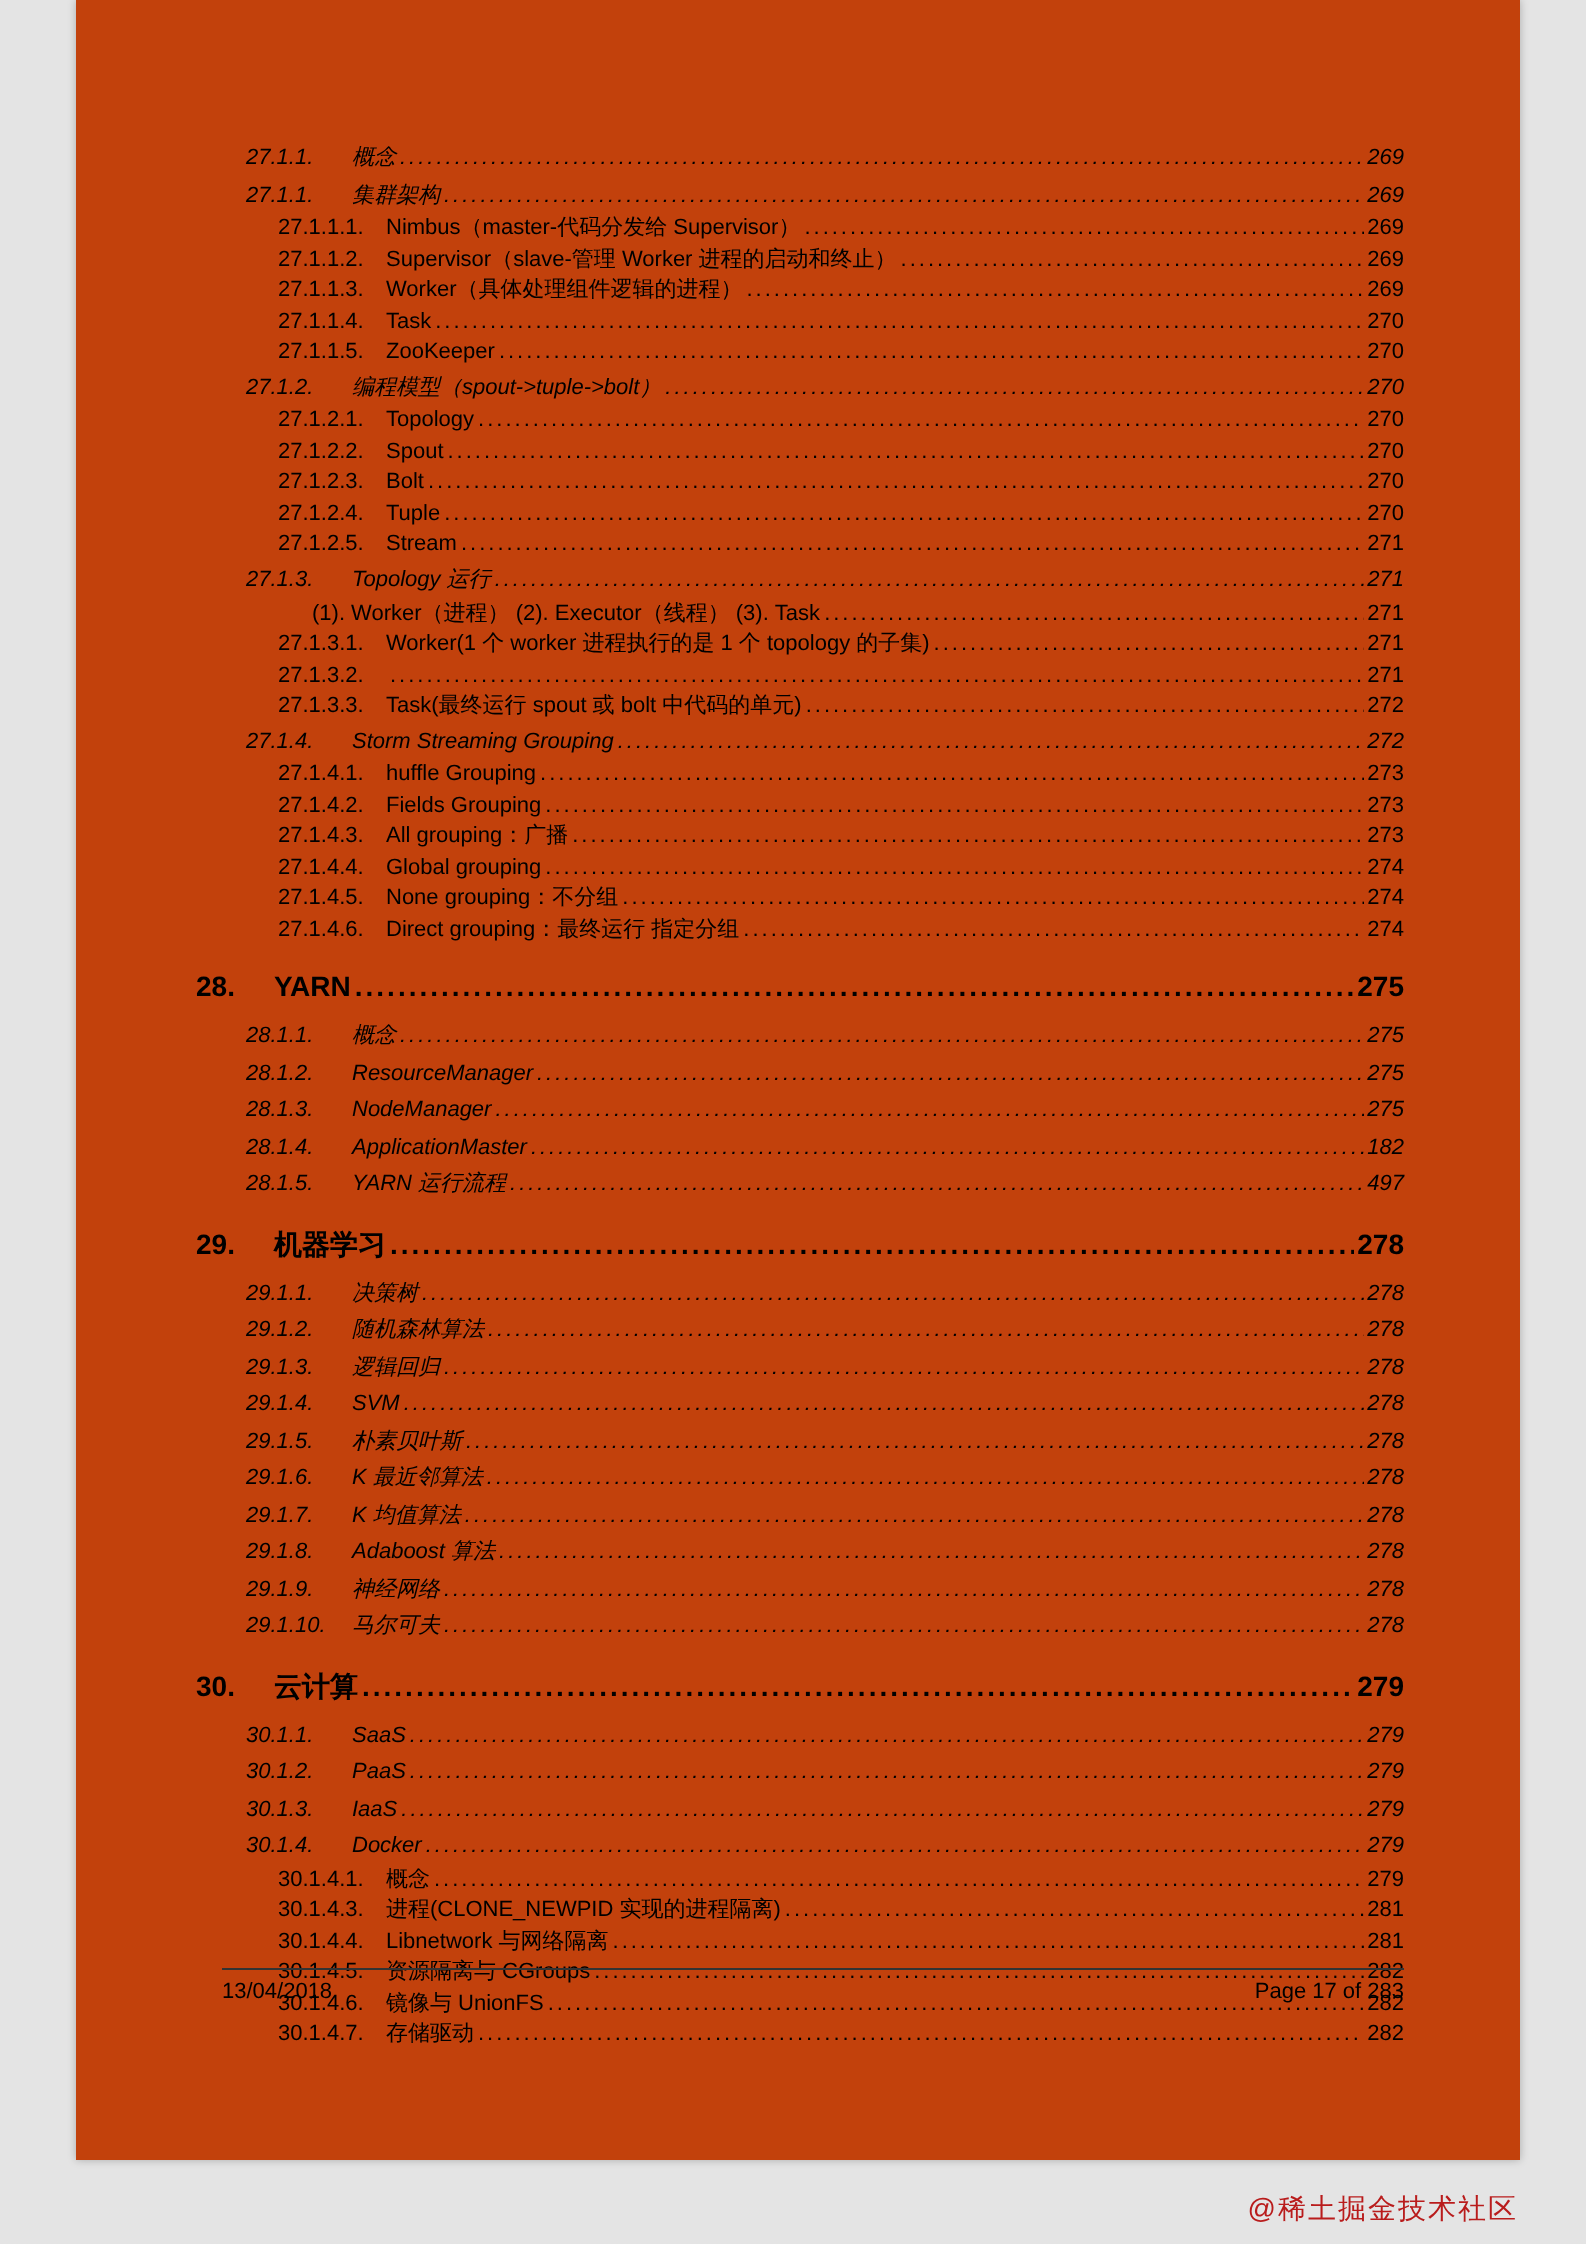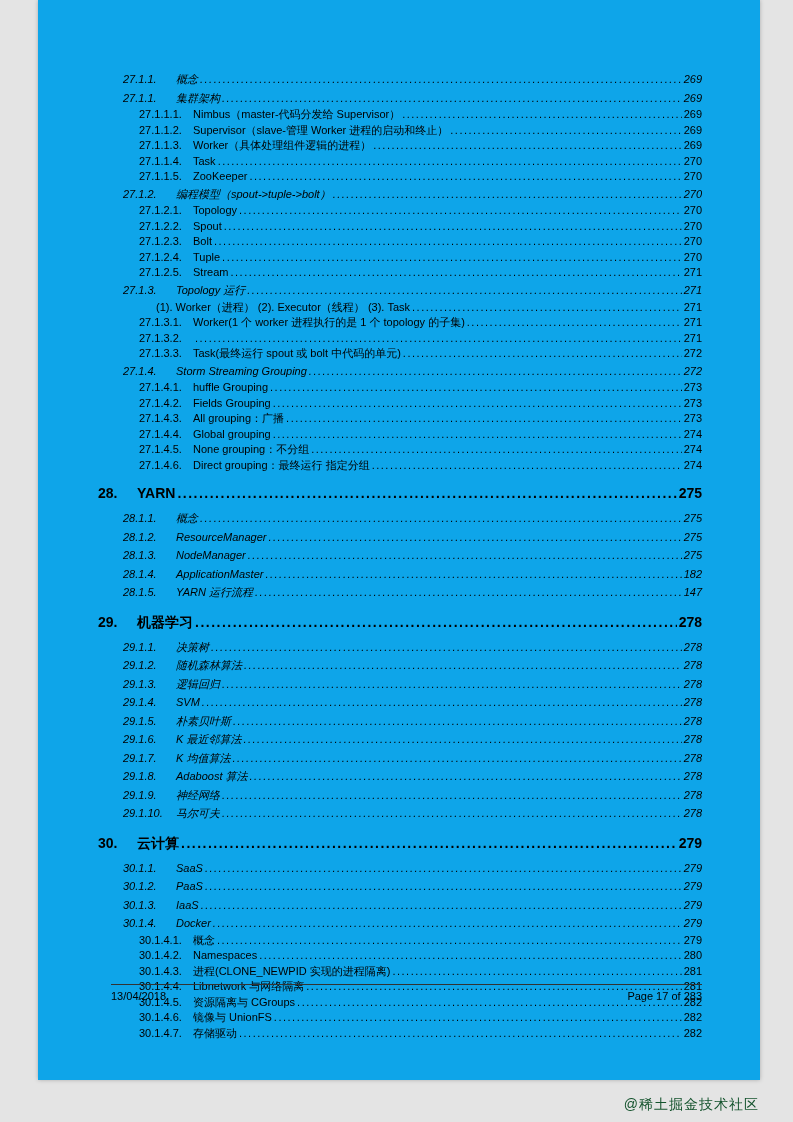--- a/index.html
+++ b/index.html
@@ -6,21 +6,21 @@
   html,body { width:793px; height:1122px; overflow:hidden; }
   body {
     background:#e4e4e4;
     font-family:"Liberation Sans","DejaVu Sans",sans-serif;
     position:relative;
     color:#000;
   }
   .page {
     position:absolute; left:38px; top:0;
     width:722px; height:1080px;
-    background:#0ea5e9;
+    background:#c2410c;
     box-shadow:0 0 4px rgba(0,0,0,0.25);
   }
   .content {
     position:absolute; left:60px; right:58px; top:70px;
   }
   .toc-row {
     display:flex; align-items:baseline;
     font-size:11px; line-height:15.5px;
     white-space:nowrap;
   }
@@ -43,21 +43,21 @@
   .footer {
     position:absolute; left:73px; right:58px; top:984px;
   }
   .footer-line { border-top:1px solid #333; height:0; }
   .footer-text {
     display:flex; justify-content:space-between;
     font-size:11px; padding-top:5px;
   }
   .watermark {
     position:absolute; right:34px; bottom:8px;
-    font-size:14px; color:#14532d; letter-spacing:1px;
+    font-size:14px; color:#b91c1c; letter-spacing:1px;
   }
 </style>
 </head>
 <body>
 
 <div class="page">
   <div class="content">
       <div class="toc-row lvl2">
     <span class="num">27.1.1.</span>
     <span class="title">概念</span>
@@ -234,21 +234,21 @@
       <div class="toc-row lvl2">
     <span class="num">28.1.4.</span>
     <span class="title">ApplicationMaster</span>
     <span class="dots"></span>
     <span class="pagenum">182</span>
   </div>
       <div class="toc-row lvl2">
     <span class="num">28.1.5.</span>
     <span class="title">YARN 运行流程</span>
     <span class="dots"></span>
-    <span class="pagenum">147</span>
+    <span class="pagenum">497</span>
   </div>
       <div class="toc-row lvl1">
     <span class="num">29.</span>
     <span class="title">机器学习</span>
     <span class="dots"></span>
     <span class="pagenum">278</span>
   </div>
       <div class="toc-row lvl2">
     <span class="num">29.1.1.</span>
     <span class="title">决策树</span>
@@ -337,26 +337,20 @@
     <span class="num">30.1.4.</span>
     <span class="title">Docker</span>
     <span class="dots"></span>
     <span class="pagenum">279</span>
   </div>
       <div class="toc-row lvl3">
     <span class="num">30.1.4.1.</span>
     <span class="title">概念</span>
     <span class="dots"></span>
     <span class="pagenum">279</span>
-  </div>
-      <div class="toc-row lvl3">
-    <span class="num">30.1.4.2.</span>
-    <span class="title">Namespaces</span>
-    <span class="dots"></span>
-    <span class="pagenum">280</span>
   </div>
       <div class="toc-row lvl3">
     <span class="num">30.1.4.3.</span>
     <span class="title">进程(CLONE_NEWPID 实现的进程隔离)</span>
     <span class="dots"></span>
     <span class="pagenum">281</span>
   </div>
       <div class="toc-row lvl3">
     <span class="num">30.1.4.4.</span>
     <span class="title">Libnetwork 与网络隔离</span>

